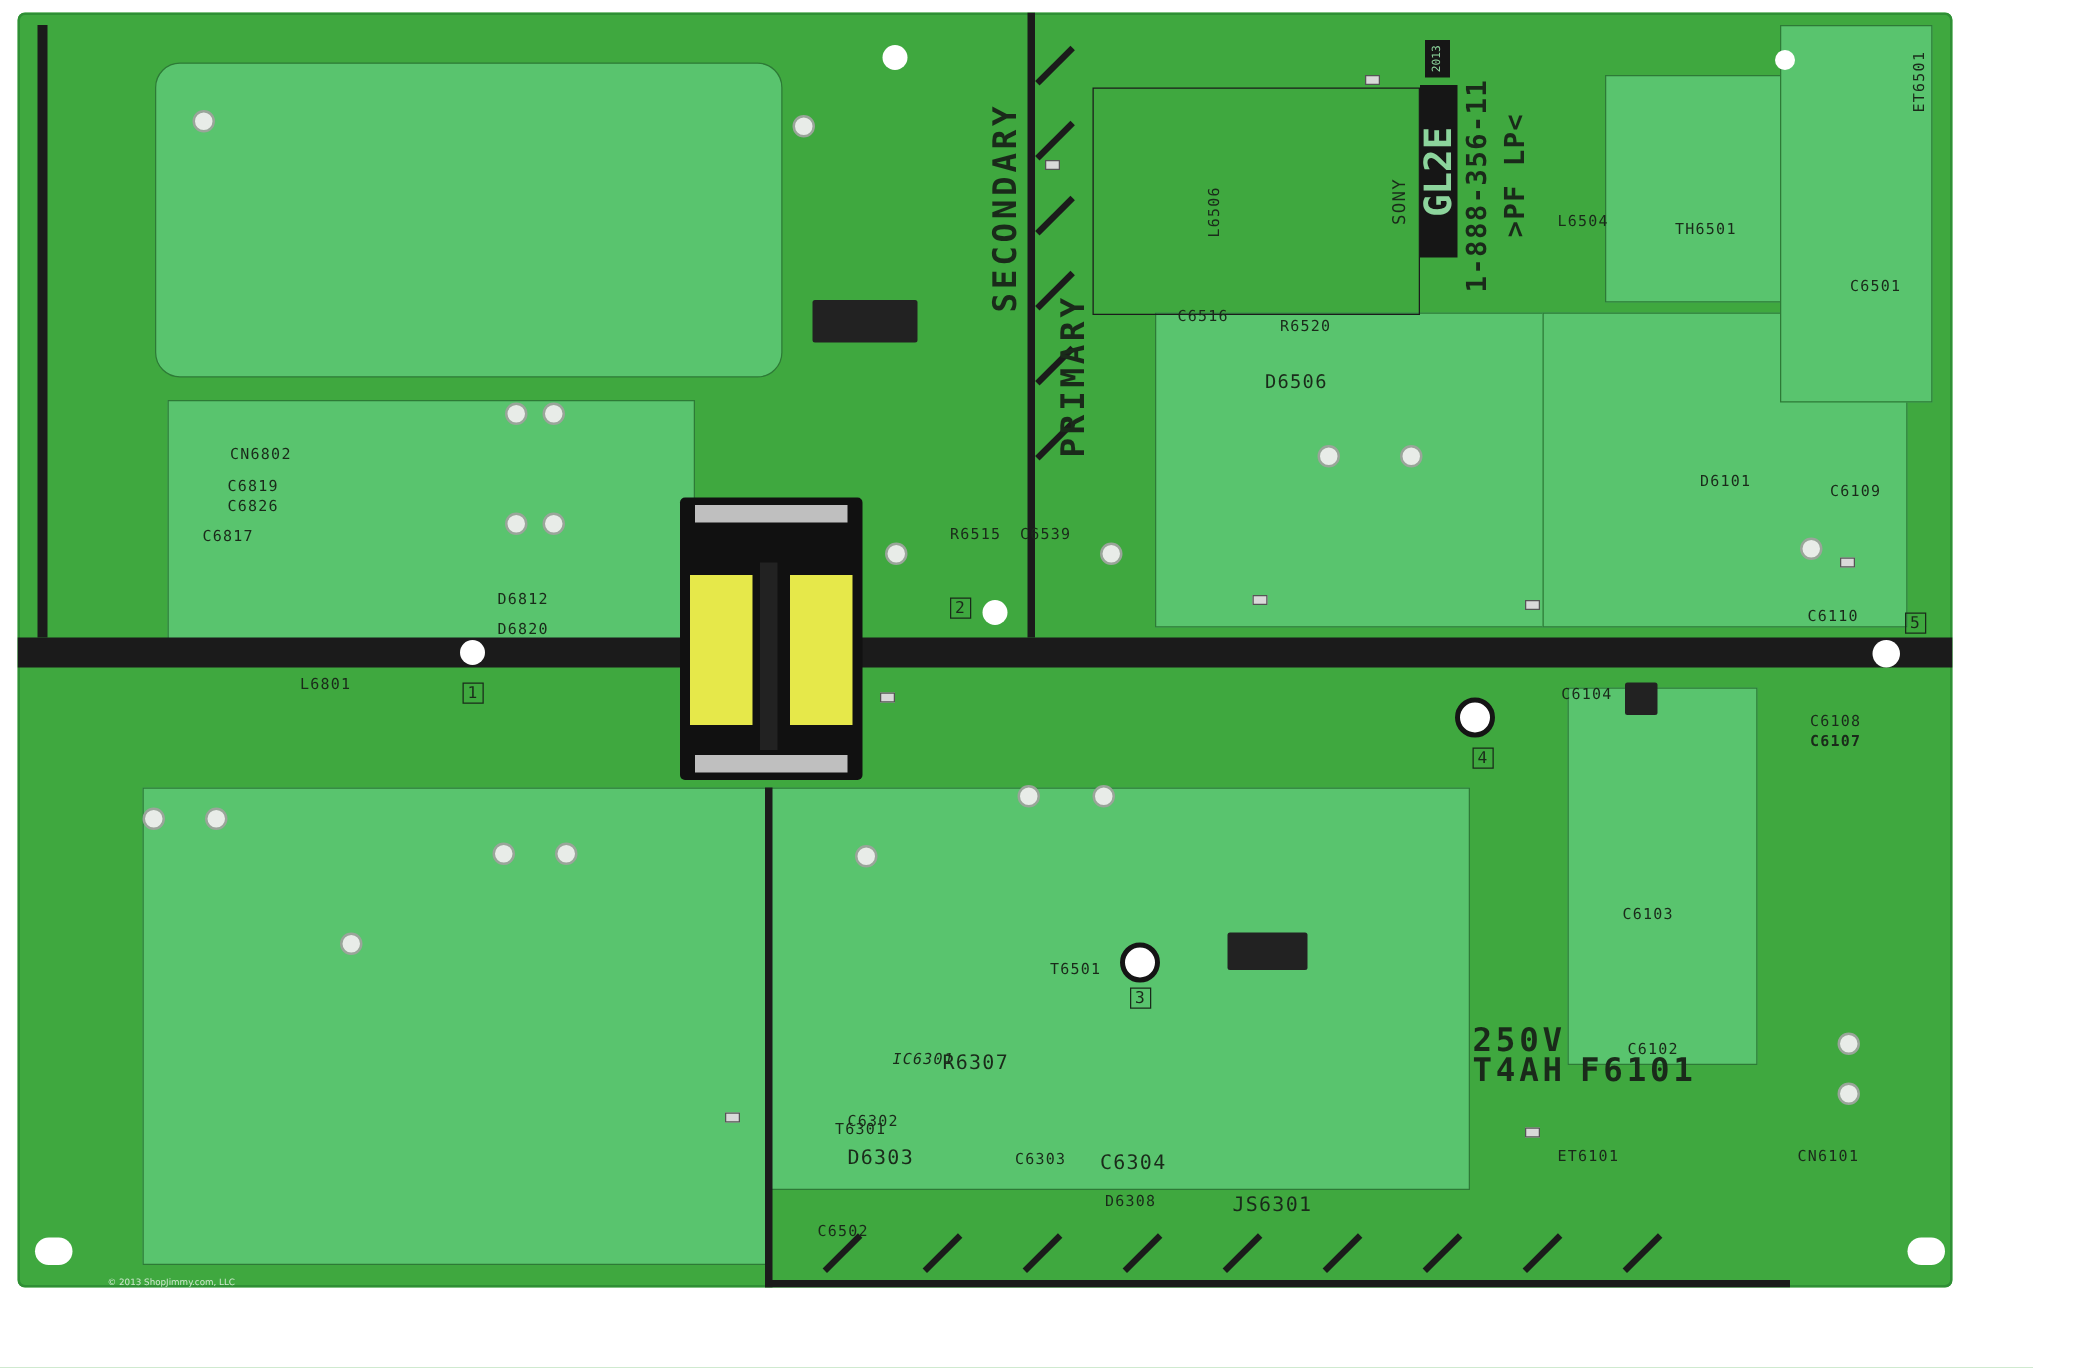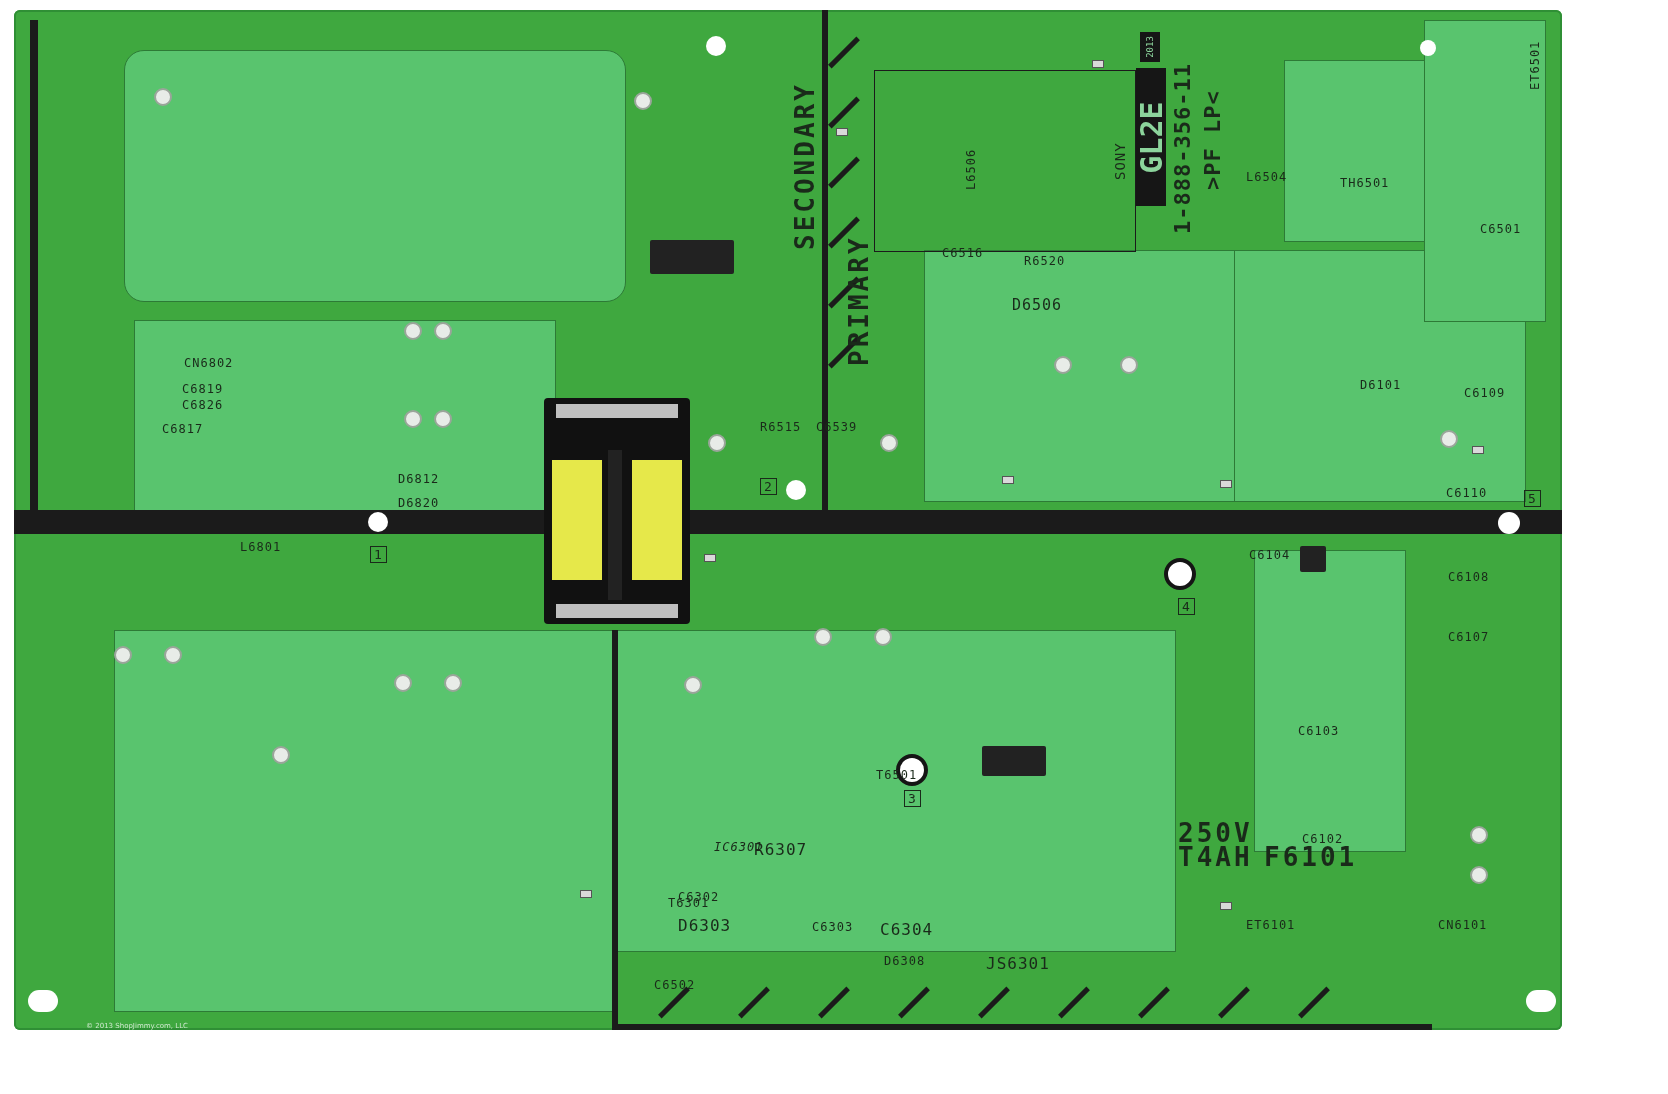--- a/index.html
+++ b/index.html
@@ -155,32 +155,32 @@
   <div class="lbl" style="left:168px;top:388px;font-size:12px;">C6826</div>
   <div class="lbl" style="left:148px;top:412px;font-size:12px;">C6817</div>
   <div class="lbl" style="left:170px;top:346px;font-size:12px;text-align:center;">CN6802</div>
   <div class="lbl" style="left:384px;top:462px;font-size:12px;">D6812</div>
   <div class="lbl" style="left:384px;top:486px;font-size:12px;">D6820</div>
   <div class="lbl" style="left:1346px;top:368px;font-size:12px;">D6101</div>
   <div class="lbl" style="left:1450px;top:376px;font-size:12px;">C6109</div>
   <div class="lbl" style="left:1432px;top:476px;font-size:12px;">C6110</div>
   <div class="lbl" style="left:1196px;top:538px;font-size:12px;margin-left:39px;">C6104</div>
   <div class="lbl" style="left:1434px;top:560px;font-size:12px;">C6108</div>
-  <div class="lbl" style="left:1434px;top:620px;font-size:12px;">C6107</div>
+  <div class="lbl" style="left:1434px;top:576px;font-size:12px;font-weight:bold;">C6107</div>
   <div class="lbl" style="left:226px;top:530px;font-size:12px;">L6801</div>
   <div class="lbl" style="left:1284px;top:714px;font-size:12px;">C6103</div>
   <div class="lbl" style="left:1288px;top:822px;font-size:12px;">C6102</div>
   <div class="lbl" style="left:1232px;top:908px;font-size:12px;text-align:right;">ET6101</div>
   <div class="lbl" style="left:1424px;top:908px;font-size:12px;">CN6101</div>
   <div class="lbl" style="left:654px;top:852px;font-size:12px;margin-top:34px;">T6301</div>
   <div class="lbl" style="left:664px;top:880px;font-size:12px;">C6302</div>
   <div class="lbl" style="left:664px;top:906px;font-size:16px;">D6303</div>
   <div class="lbl" style="left:866px;top:910px;font-size:16px;">C6304</div>
   <div class="lbl" style="left:870px;top:944px;font-size:12px;">D6308</div>
   <div class="lbl" style="left:972px;top:944px;font-size:16px;">JS6301</div>
   <div class="lbl" style="left:798px;top:910px;font-size:12px;">C6303</div>
   <div class="lbl" style="left:640px;top:968px;font-size:12px;">C6502</div>
   <div class="lbl" style="left:700px;top:830px;font-size:12px;font-style:italic;">IC6301</div>
   <div class="lbl" style="left:740px;top:830px;font-size:16px;">R6307</div>
-  <div class="lbl" style="left:826px;top:758px;font-size:12px;margin-left:36px;">T6501</div>
+  <div class="lbl" style="left:826px;top:758px;font-size:12px;">T6501</div>
 
   <div class="footer-note">© 2013 ShopJimmy.com, LLC</div>
 </div>
 
 </body></html>

